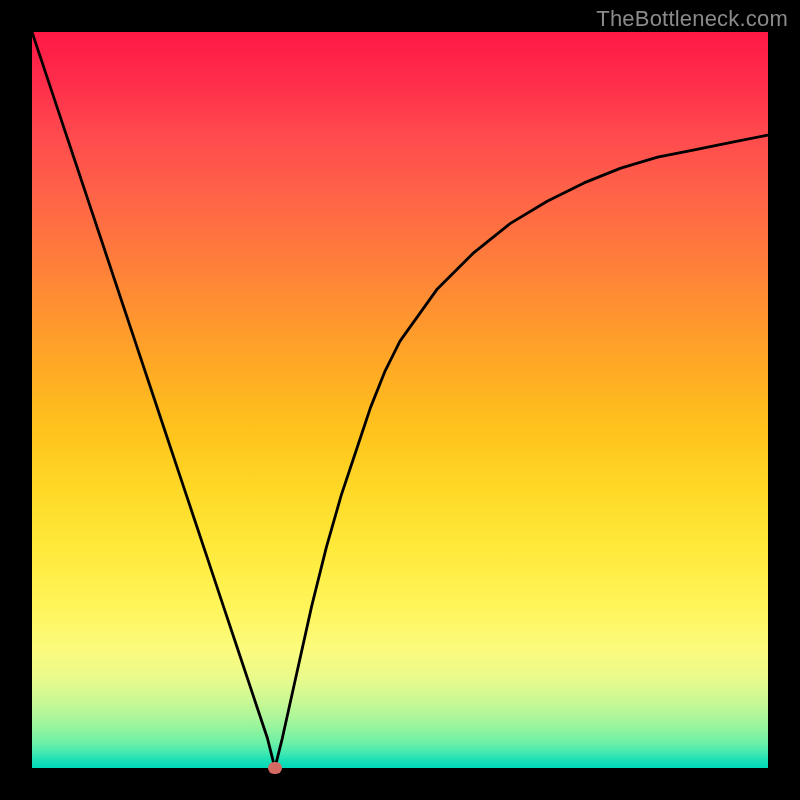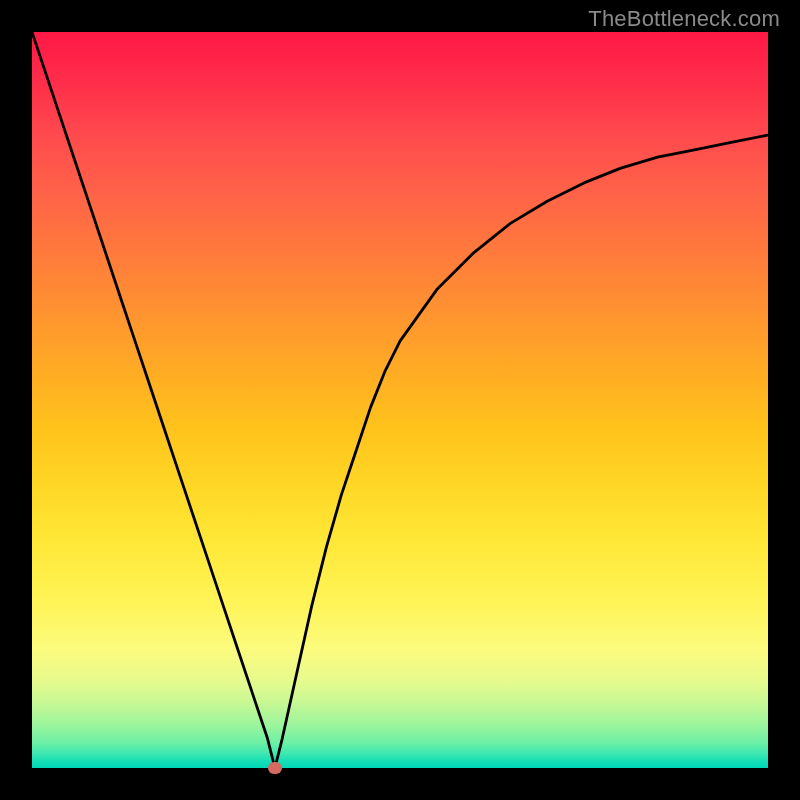--- a/index.html
+++ b/index.html
@@ -41,21 +41,21 @@
       #9ef59c 94%,
       #6ff0a6 96.5%,
       #3fe8b0 98%,
       #18dfb6 99%,
       #00d8b8 100%
     );
   }
   .watermark {
     position: absolute;
     top: 6px;
-    right: 20px;
+    right: 12px;
     color: #8a8a8a;
     font-size: 22px;
     font-weight: 500;
     letter-spacing: 0.2px;
     user-select: none;
   }
   svg.curve {
     position: absolute;
     left: 0; top: 0;
     width: 736px;

